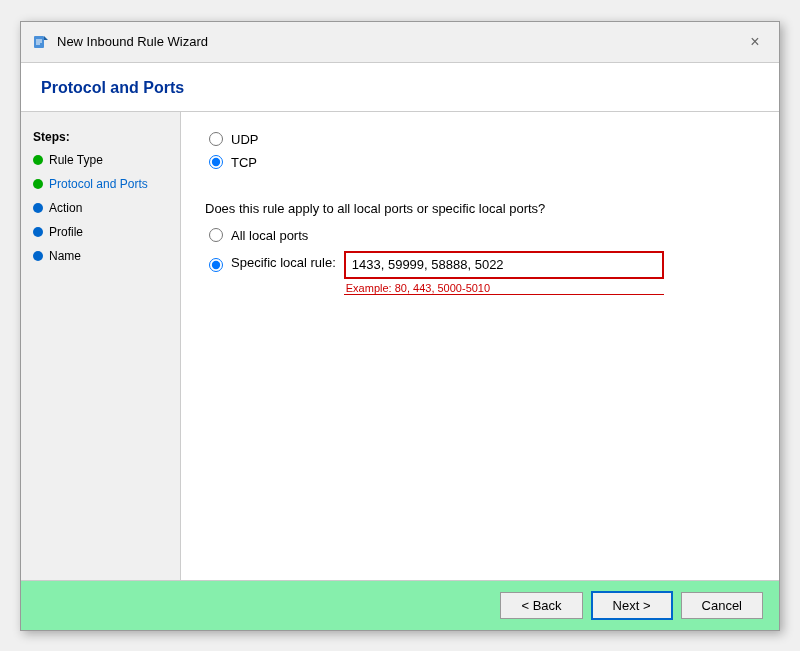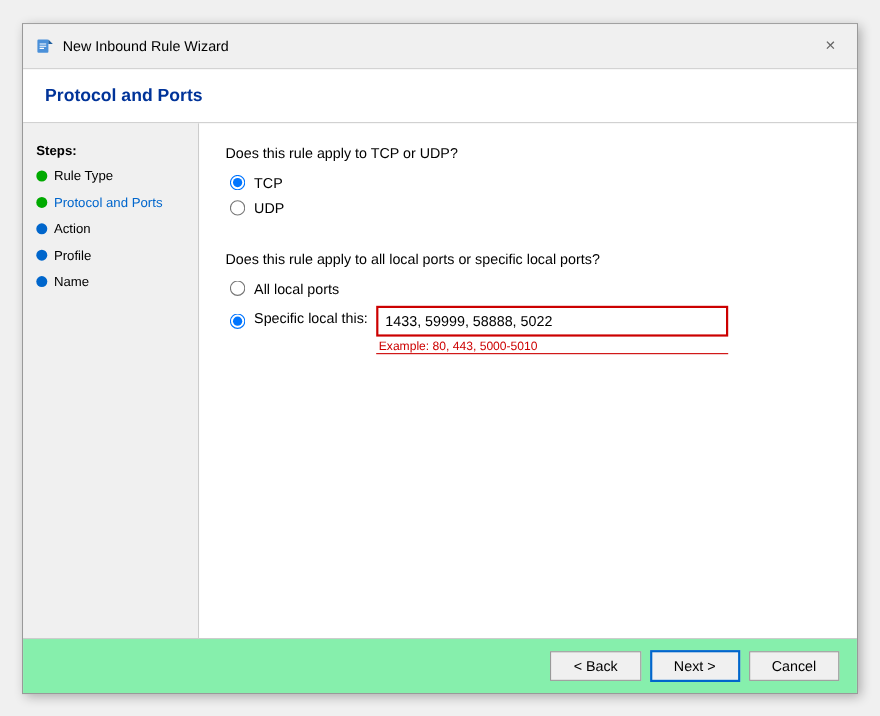--- a/index.html
+++ b/index.html
@@ -230,44 +230,43 @@
         <span class="item-label">Profile</span>
       </div>
       <div class="sidebar-item">
         <span class="dot dot-blue"></span>
         <span class="item-label">Name</span>
       </div>
     </div>
 
     <div class="main-content">
 
-      <div class="section-question">Does this rule apply to TCP or UDP?</div>
       <div class="radio-group">
+        <label class="radio-option">
+          <input type="radio" name="protocol" style="">
+          <span>UDP</span>
+        </label>
         <label class="radio-option">
           <input type="radio" name="protocol" checked="" style="">
           <span>TCP</span>
-        </label>
-        <label class="radio-option">
-          <input type="radio" name="protocol" style="">
-          <span>UDP</span>
         </label>
       </div>
 
       <div class="divider"></div>
 
       <div class="section-question">Does this rule apply to all local ports or specific local ports?</div>
       <div class="radio-group">
         <label class="radio-option">
           <input type="radio" name="ports" style="">
           <span>All local ports</span>
         </label>
         <div class="port-section">
           <label class="radio-option" style="align-items:flex-start;padding-top:4px;">
             <input type="radio" name="ports" checked="" style="margin-top: 3px;">
-            <span>Specific local this:</span>
+            <span>Specific local rule:</span>
           </label>
           <div style="margin-left:8px; display:flex; flex-direction:column;">
             <input type="text" class="ports-input" value="1433, 59999, 58888, 5022" style="">
             <span class="ports-example">Example: 80, 443, 5000-5010</span>
           </div>
         </div>
       </div>
     </div>
   </div>
 

